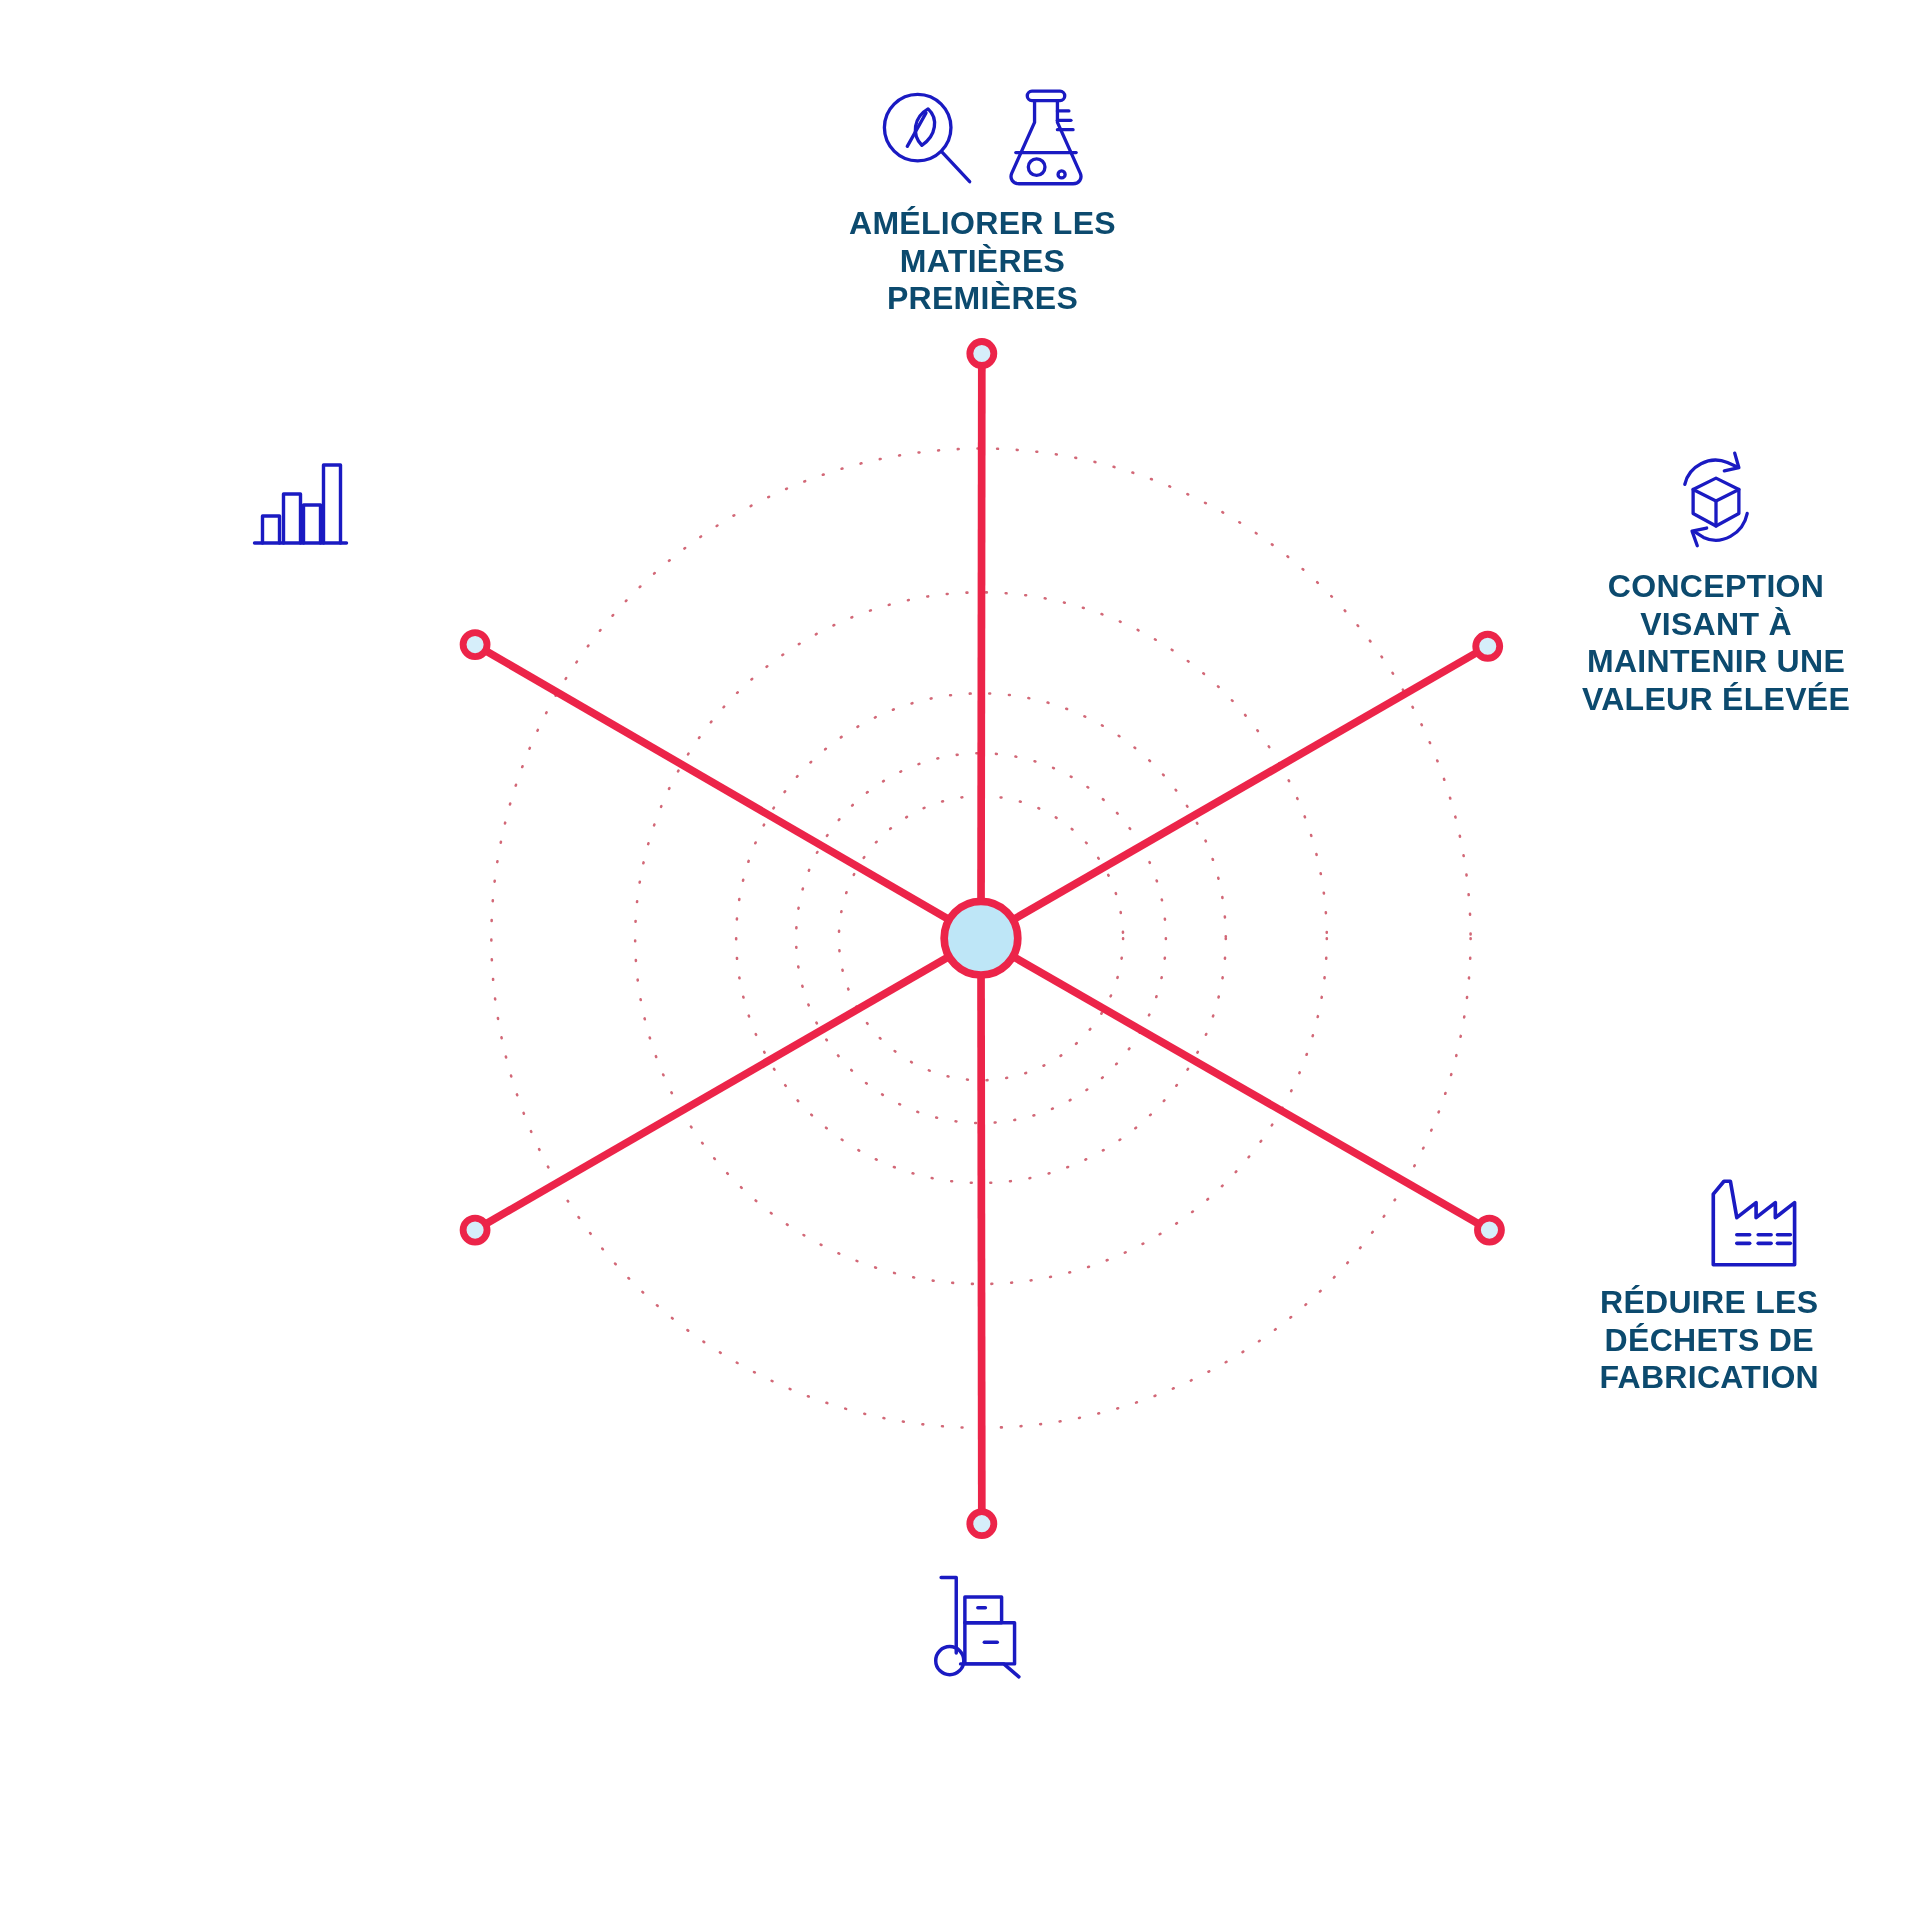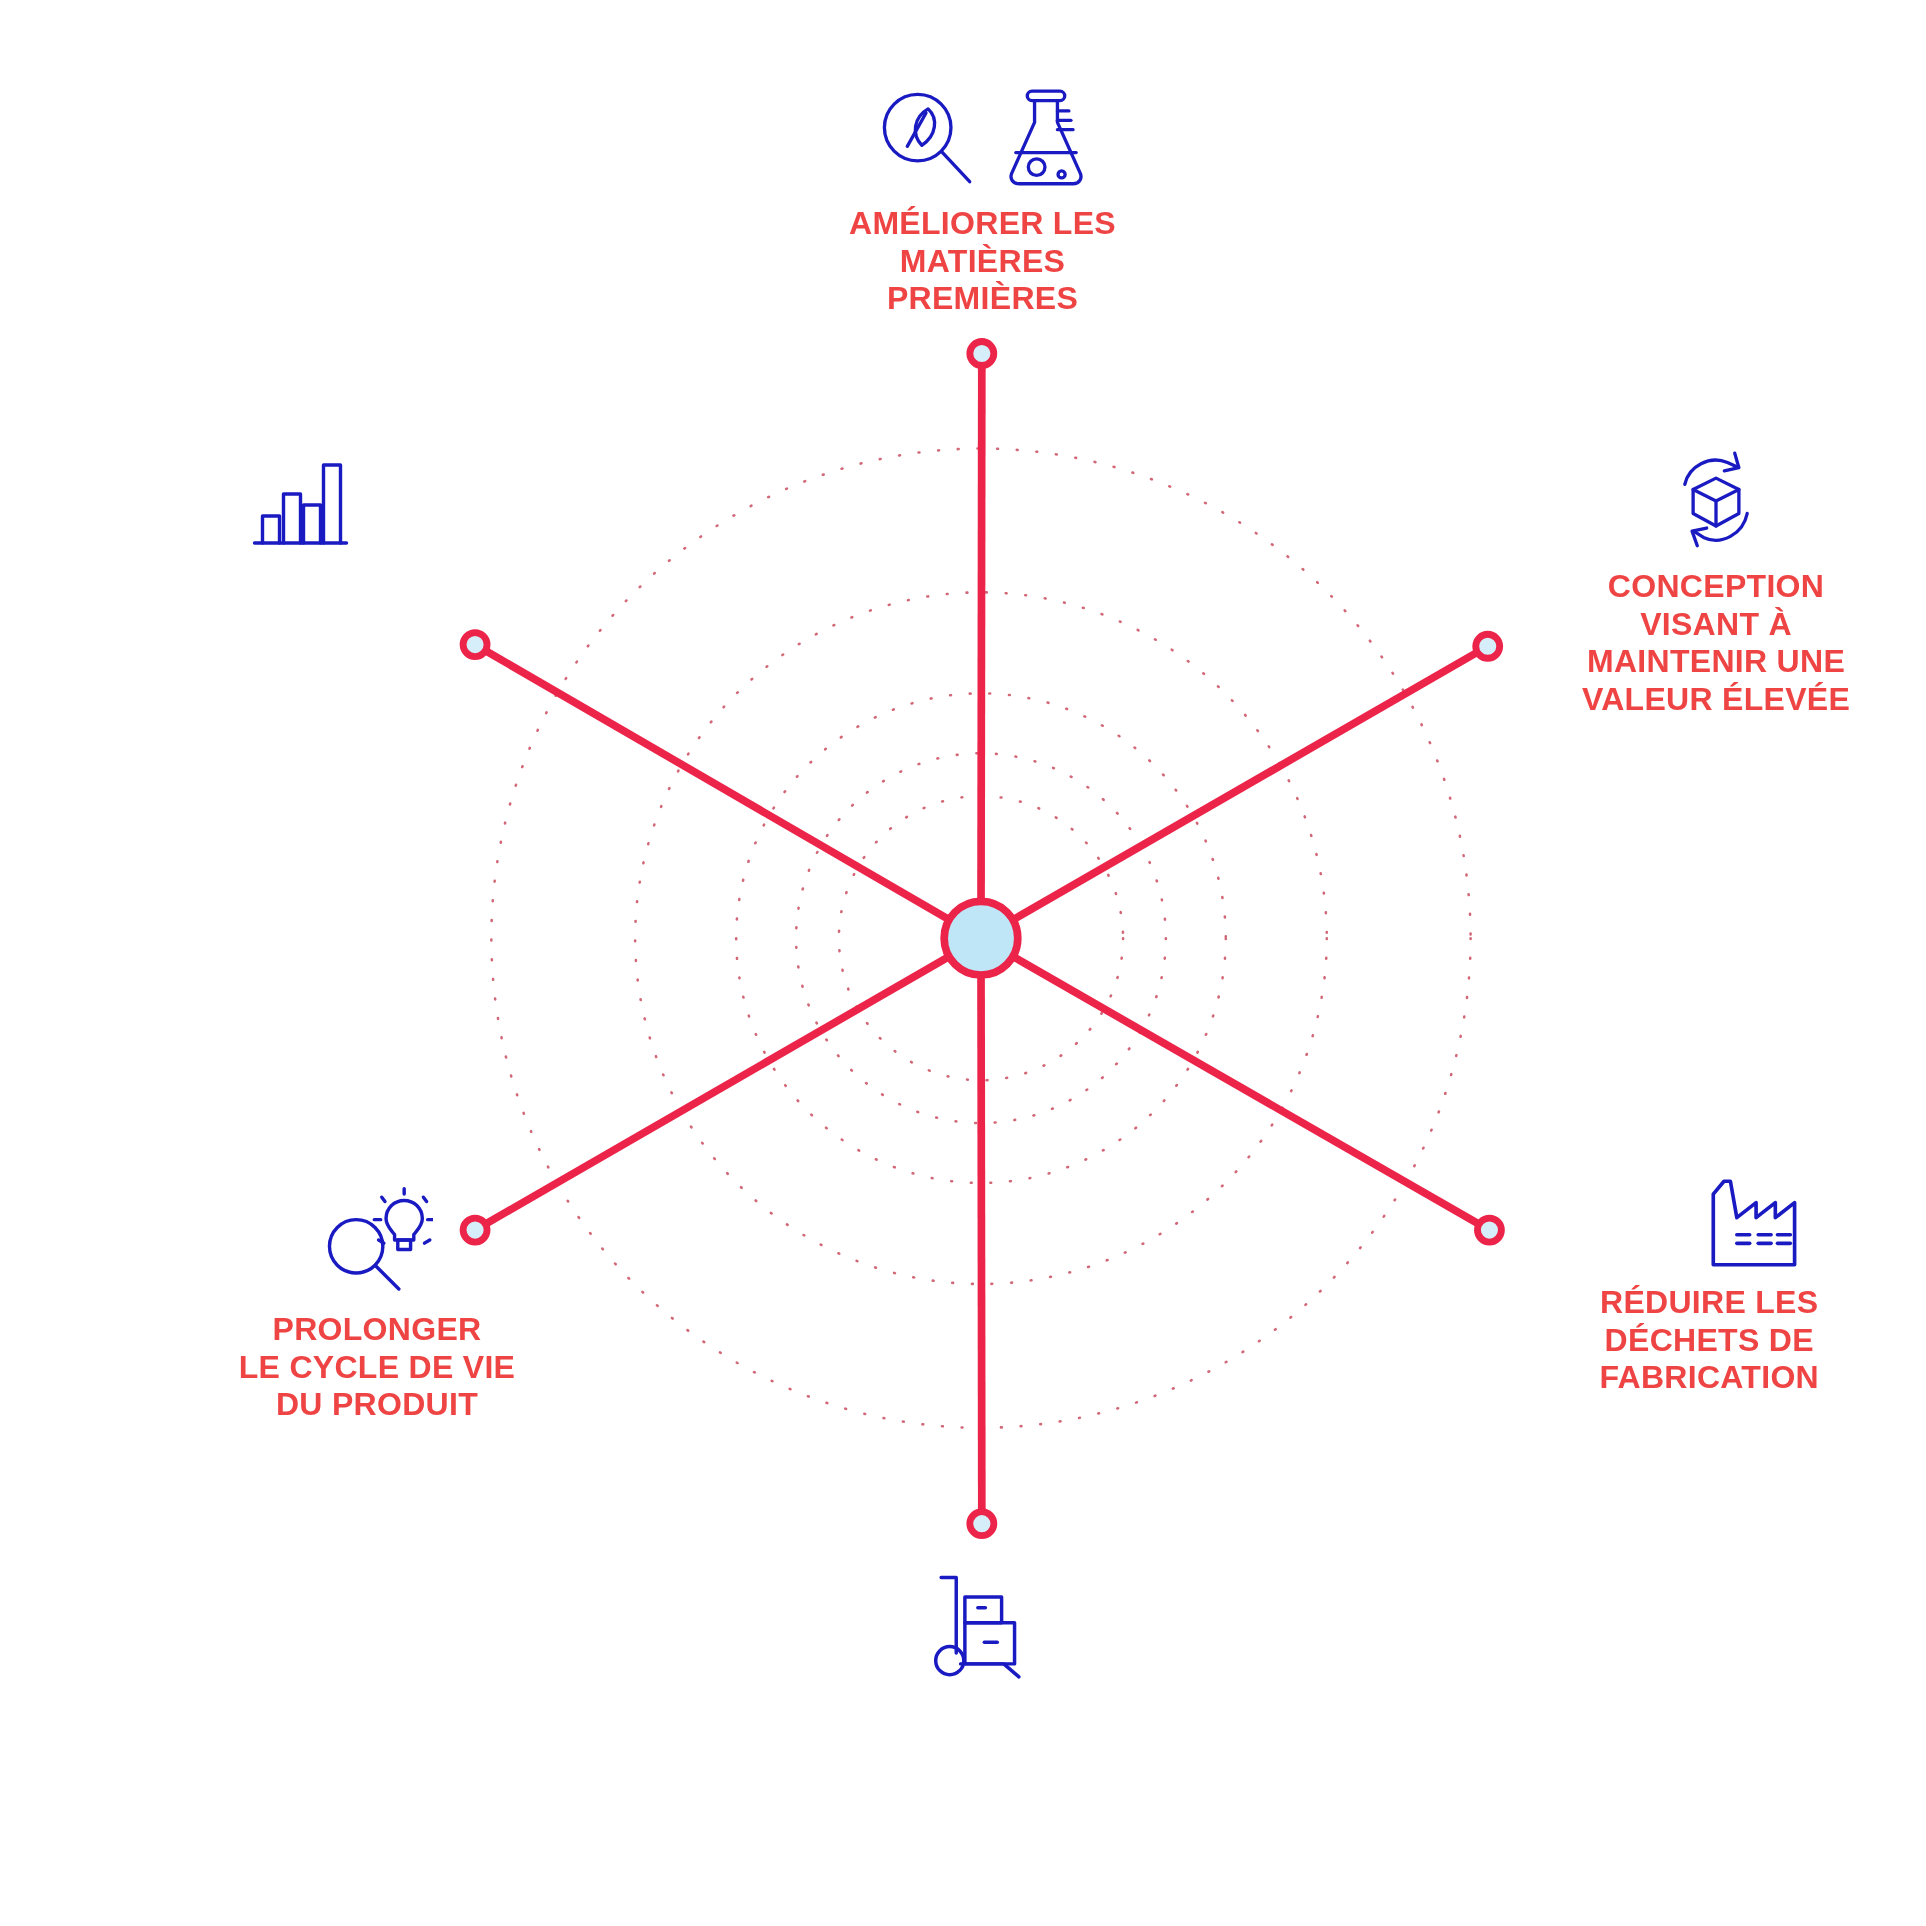--- a/index.html
+++ b/index.html
@@ -40,21 +40,21 @@
     justify-content: center;
     gap: 22px;
     margin-bottom: 15.4px;
   }
   .node-label {
     font-family: "Liberation Sans", sans-serif;
     font-weight: bold;
     font-size: 32px;
     line-height: 1.17;
     letter-spacing: 0.3px;
-    color: #ef4444;
+    color: #0c4a6e;
     text-align: center;
     white-space: pre-line;
   }
   
   #node-raw-materials {
     left: 749px;
     top: 86px;
     width: 467px;
   }
   #node-high-value {
@@ -178,42 +178,20 @@
           <line x1="4" y1="85" x2="96" y2="85"></line>
           <polyline points="12,85 12,58 29,58 29,85"></polyline>
           <polyline points="33,85 33,36 50,36 50,85"></polyline>
           <polyline points="53,85 53,47 70,47 70,85"></polyline>
           <polyline points="73,85 73,7 90,7 90,85"></polyline>
         </svg>
       </span>
     </div>
   </div>
 
-  <div class="node" id="node-lifecycle">
-    <div class="node-icons">
-      <span>
-        <svg class="icon-svg" width="111" height="110" viewBox="0 0 104 102" fill="none" stroke="#1A1AC2" stroke-width="3.2" stroke-linecap="round" stroke-linejoin="round">
-          <circle cx="32" cy="56" r="25"></circle>
-          <line x1="50" y1="74" x2="72" y2="96"></line>
-          <path d="M60 30 C60 20 68 13 77 13 C86 13 94 20 94 30 C94 37 89 41 86 45 L86 50 L68 50 L68 45 C65 41 60 37 60 30 Z"></path>
-          <rect x="71" y="50" width="12" height="9"></rect>
-          <line x1="77" y1="2" x2="77" y2="7"></line>
-          <line x1="56" y1="10" x2="59" y2="14"></line>
-          <line x1="95" y1="10" x2="98" y2="14"></line>
-          <line x1="49" y1="31" x2="55" y2="31"></line>
-          <line x1="99" y1="31" x2="105" y2="31"></line>
-          <line x1="53" y1="50" x2="58" y2="53"></line>
-          <line x1="96" y1="53" x2="101" y2="50"></line>
-        </svg>
-      </span>
-    </div>
-    <div class="node-label">PROLONGER
-LE CYCLE DE VIE
-DU PRODUIT</div>
-  </div>
 
   <div class="node" id="node-manufacturing-waste">
     <div class="node-icons">
       <span>
         <svg class="icon-svg" width="113" height="92" viewBox="0 0 104 86" fill="none" stroke="#1A1AC2" stroke-width="3.4" stroke-linecap="round" stroke-linejoin="round">
           <polyline points="6,82 6,16 16,4 22,4 28,38 46,24 46,38 64,24 64,38 82,24 82,82 6,82"></polyline>
           <line x1="28" y1="54" x2="40" y2="54"></line>
           <line x1="28" y1="62" x2="40" y2="62"></line>
           <line x1="48" y1="54" x2="60" y2="54"></line>
           <line x1="48" y1="62" x2="60" y2="62"></line>

